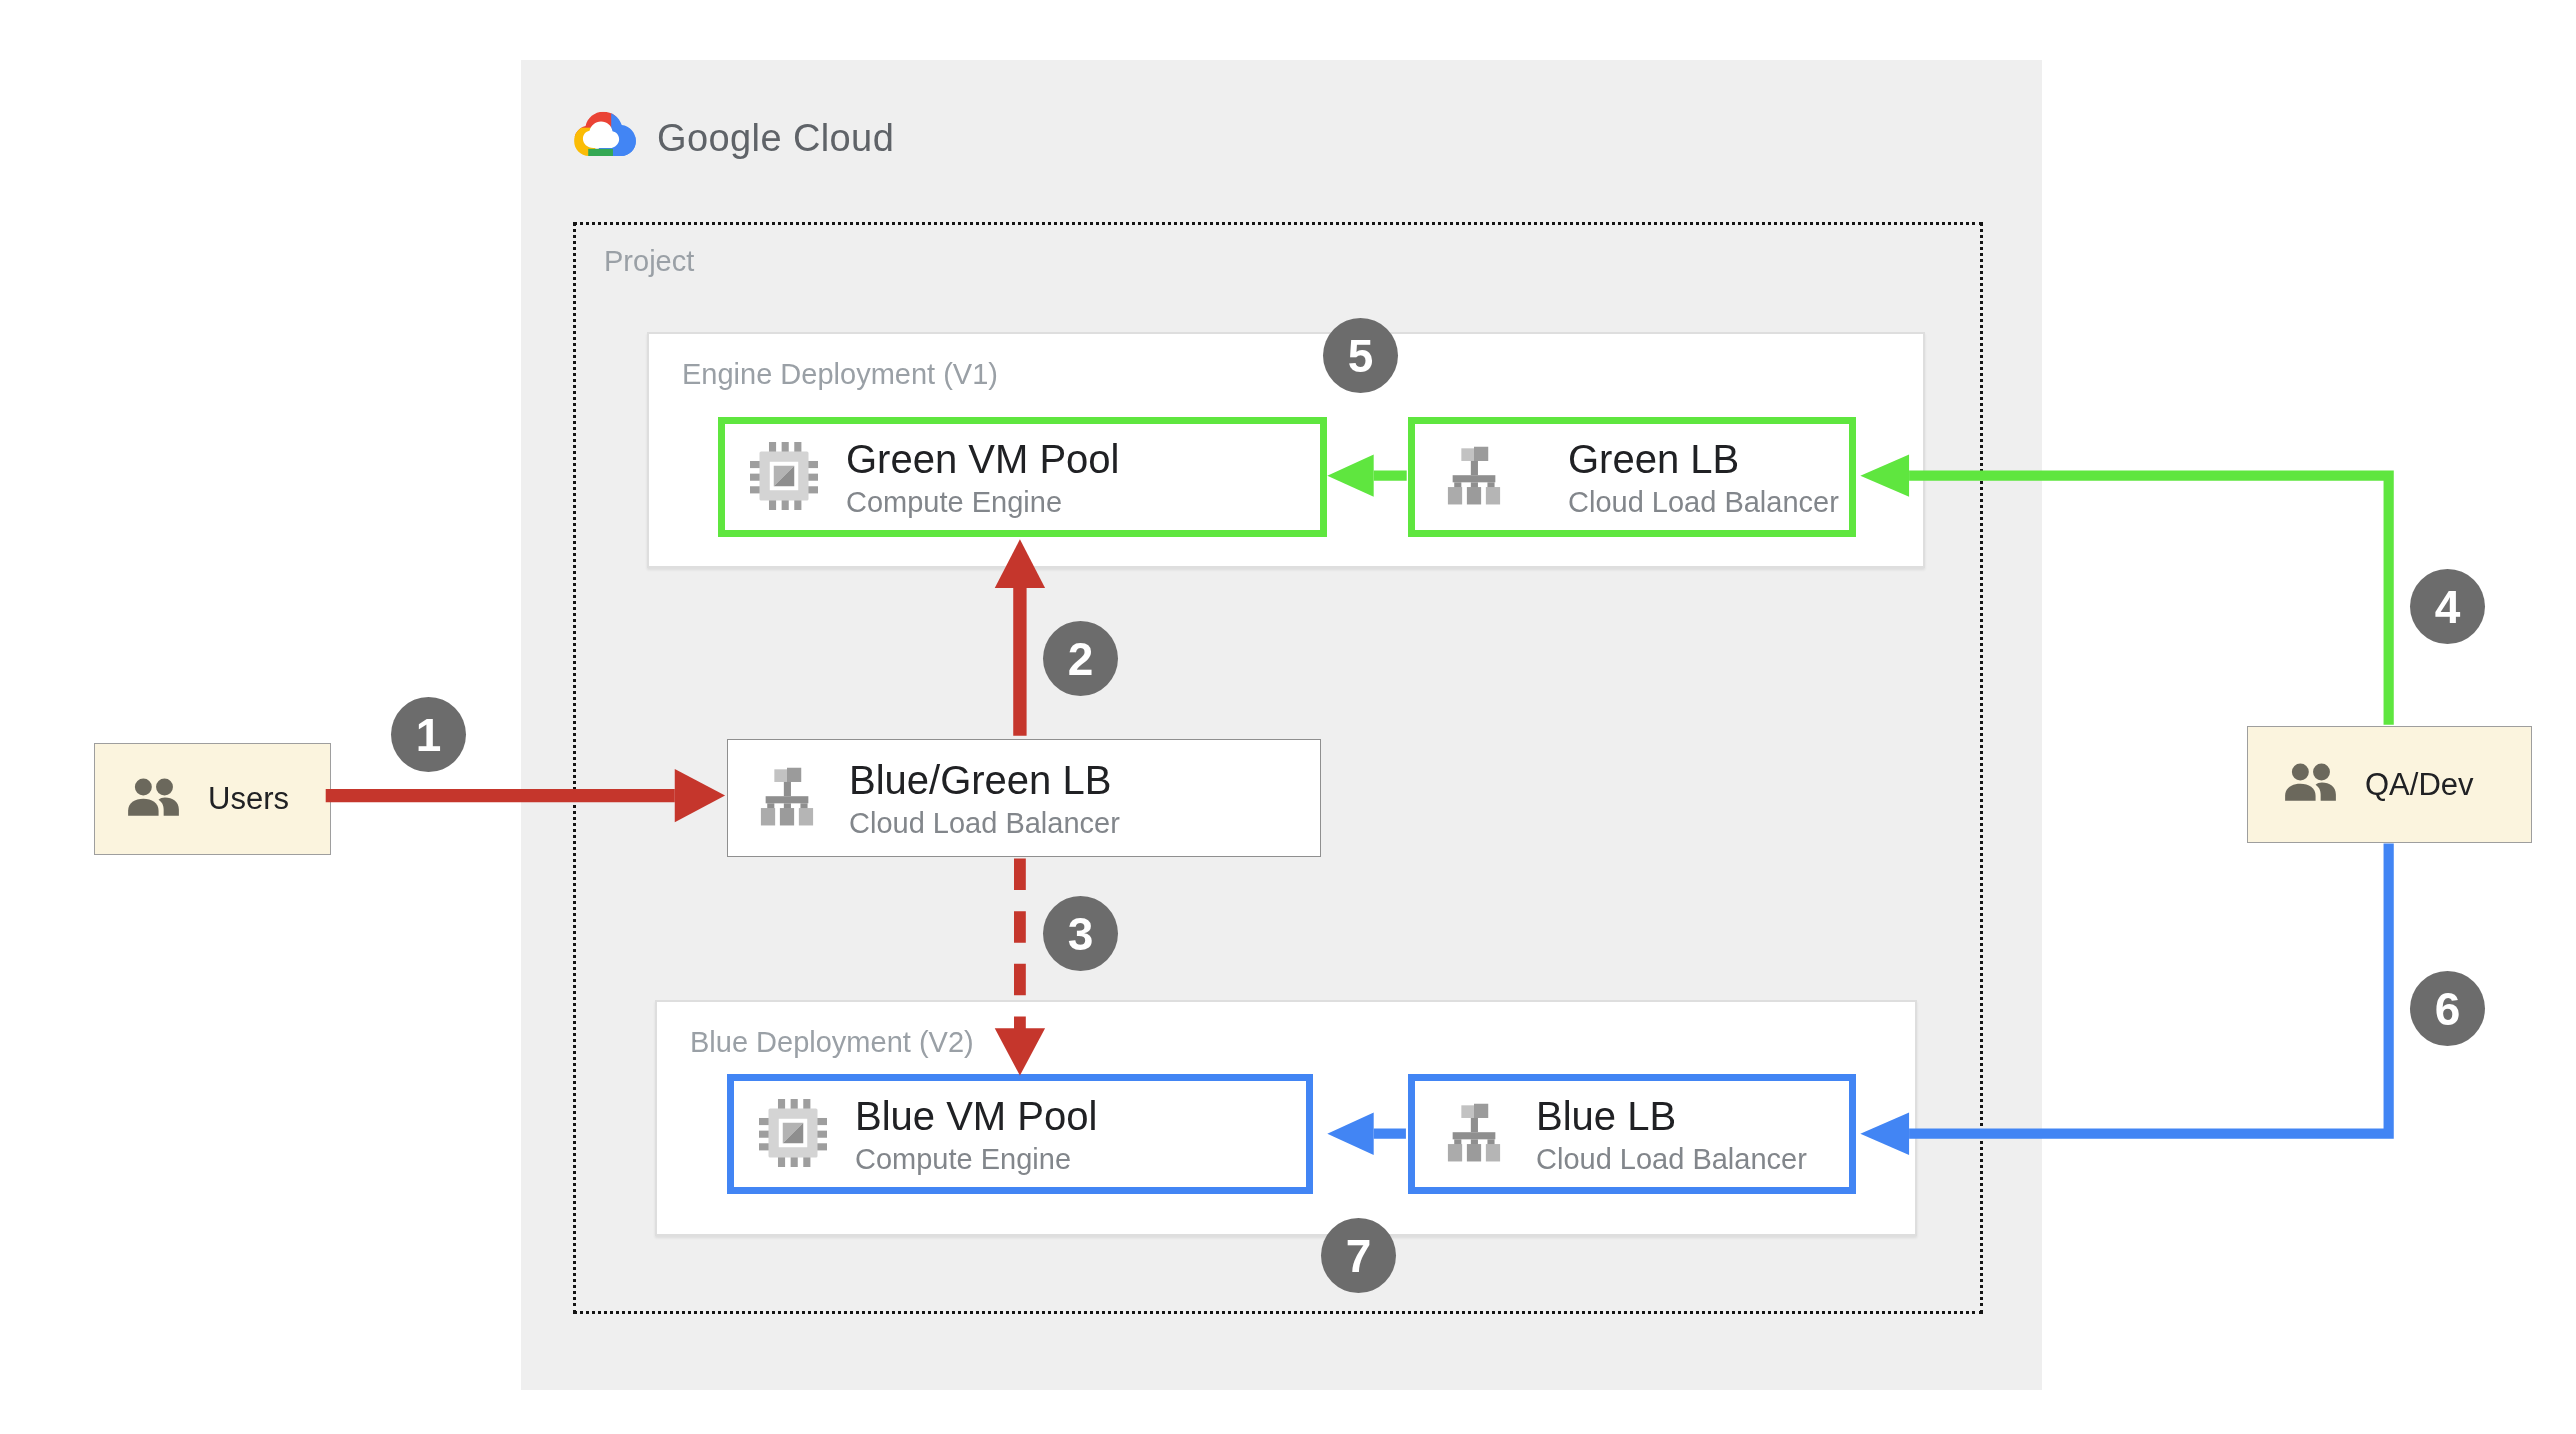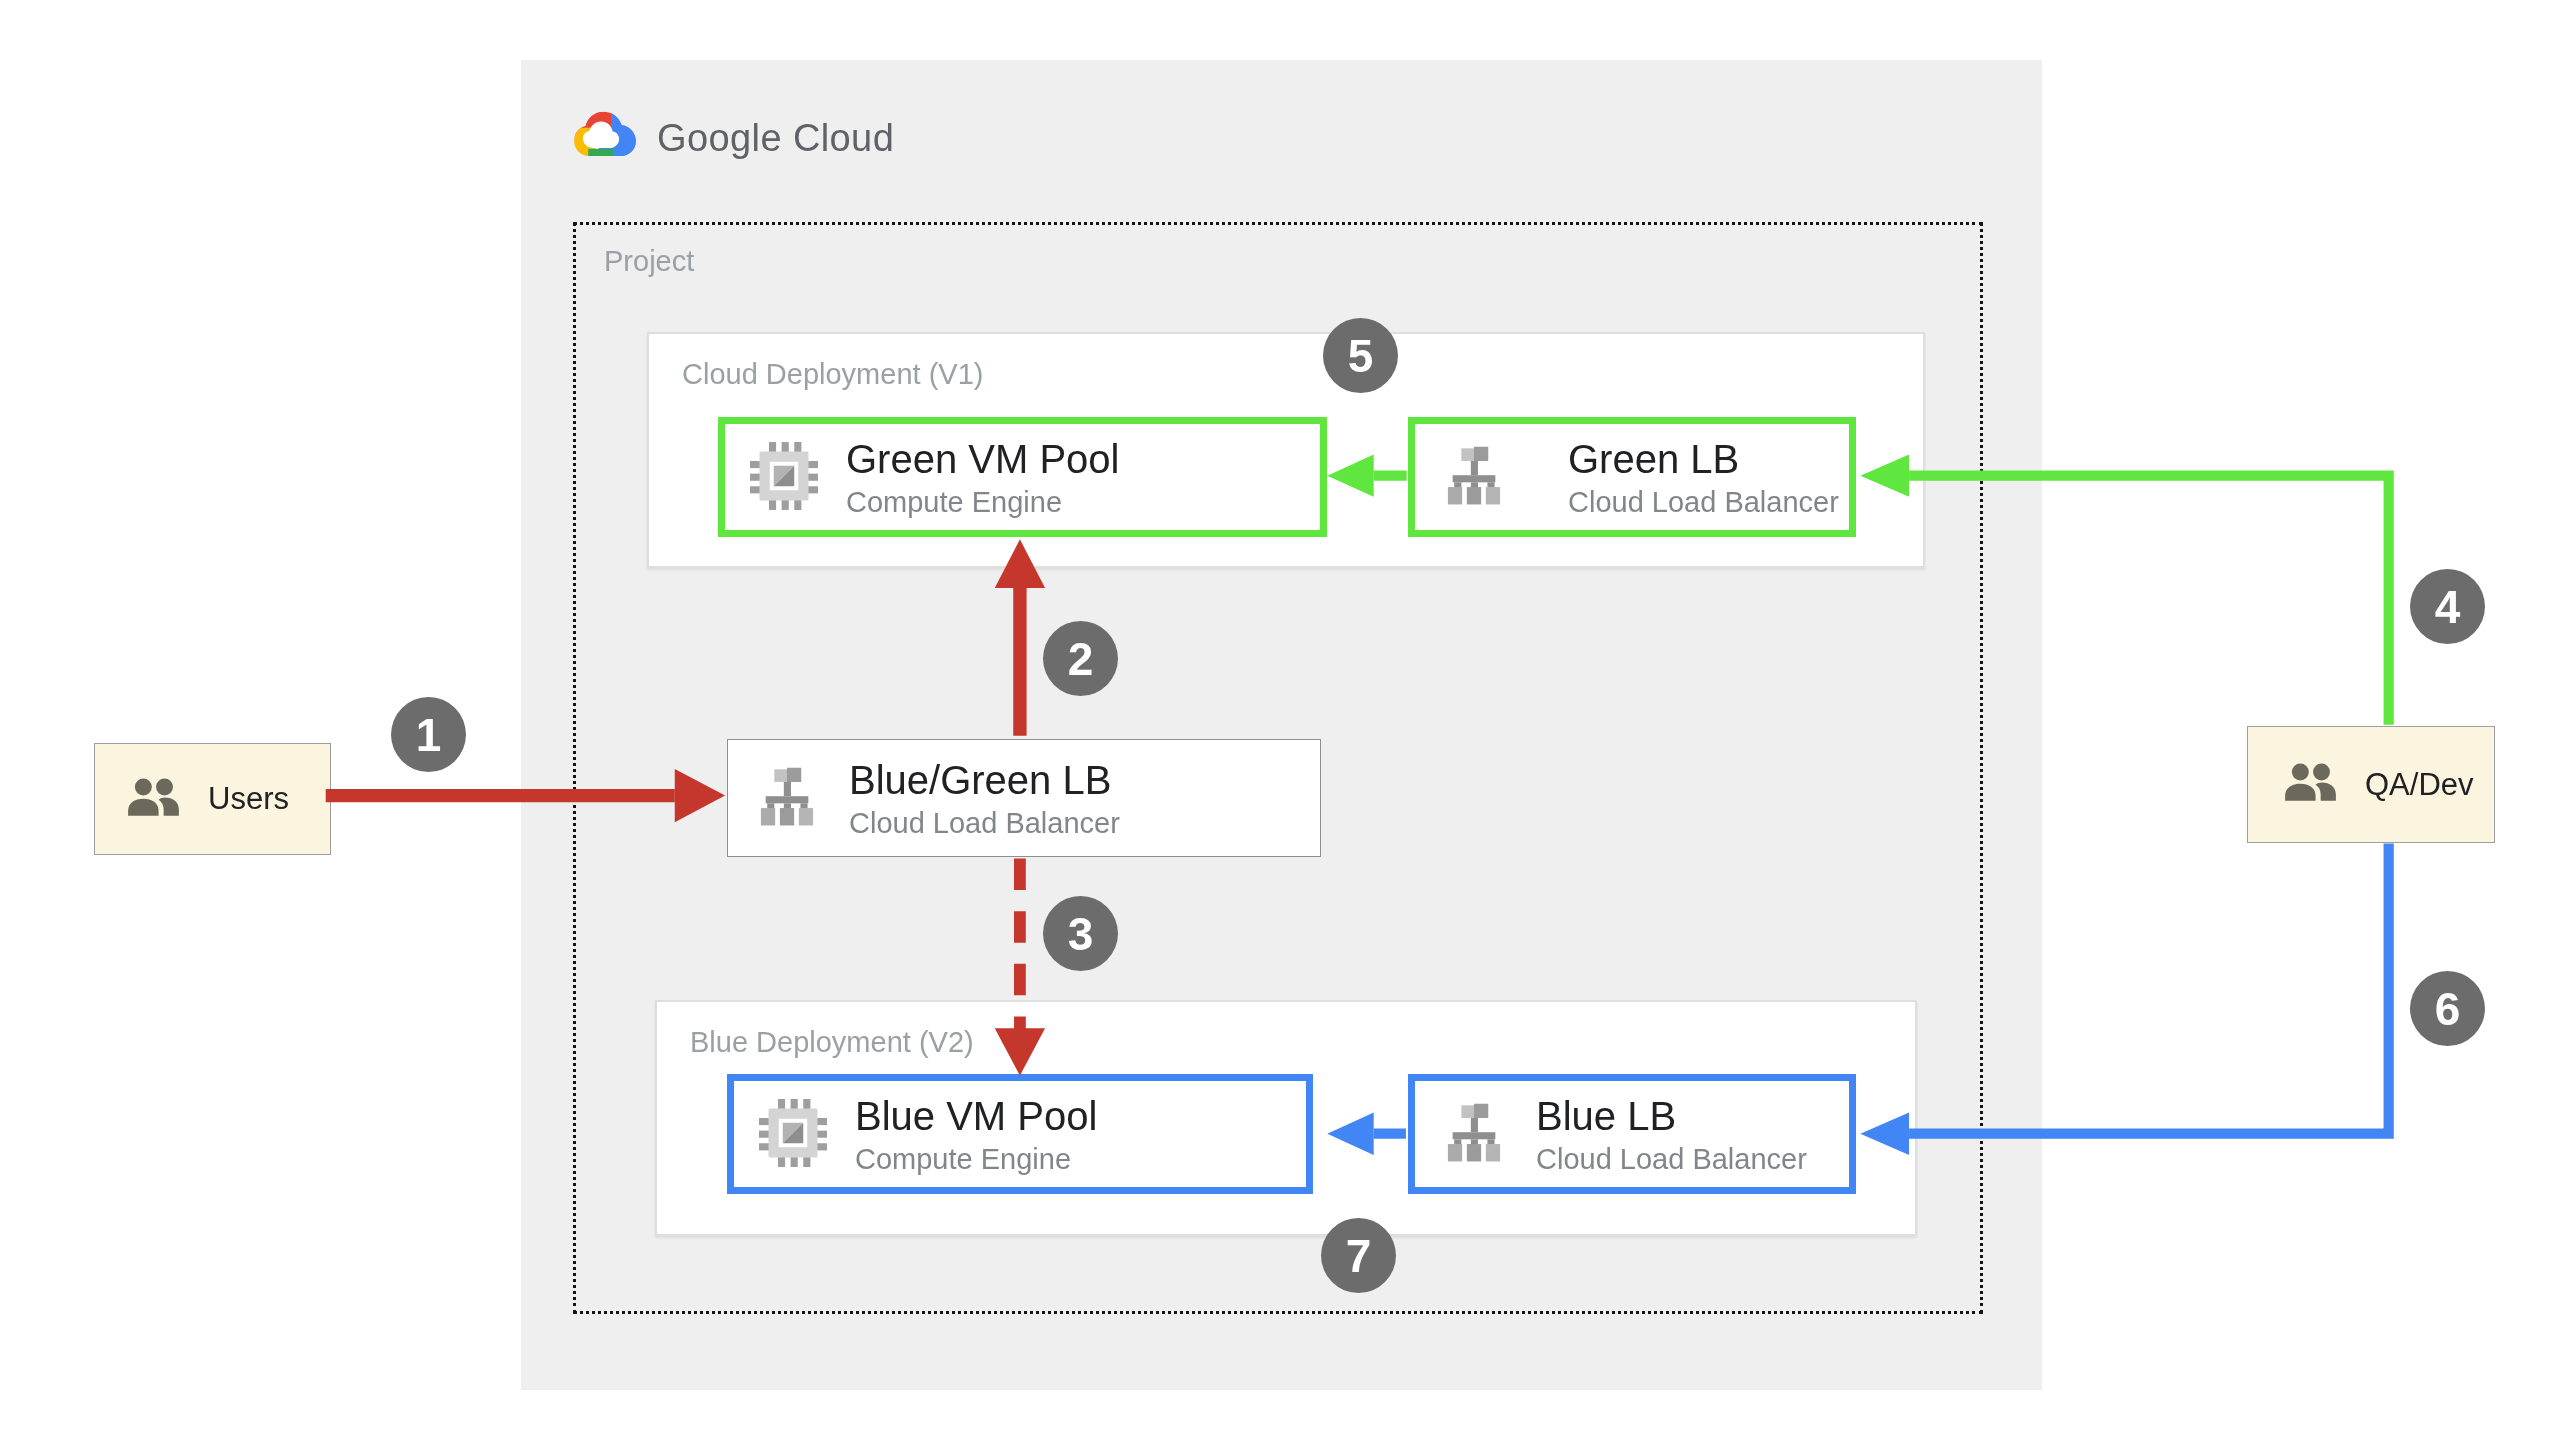--- a/index.html
+++ b/index.html
@@ -27,21 +27,21 @@
   .node-green-lb{left:1408px;top:417px;width:448px;height:120px;gap:32px;}
   .node-bluegreen-lb{left:727px;top:739px;width:594px;height:118px;}
   .node-blue-vm{left:727px;top:1074px;width:586px;height:120px;}
   .node-blue-lb{left:1408px;top:1074px;width:448px;height:120px;}
   .node .txt{margin-left:28px;}
   .node-title{font-size:40px;color:#202124;line-height:1.25;}
   .node-sub{font-size:29px;color:#82868b;line-height:1.25;}
 
   .actor{position:absolute;background:#fbf4de;border:1.6px solid #9e9e9e;box-sizing:border-box;display:flex;align-items:center;}
   .actor-users{left:58px;top:743px;width:237px;height:112px;padding-left:31px;margin-left:36px;}
-  .actor-qadev{left:2247px;top:726px;width:248px;height:117px;padding-left:35px;}
+  .actor-qadev{left:2247px;top:726px;width:285px;height:117px;padding-left:35px;}
   .actor-label{font-size:31px;color:#202124;margin-left:27px;}
 
   .badge{position:absolute;width:75px;height:75px;border-radius:50%;background:#6c6c6c;color:#ffffff;
          font-size:46px;font-weight:bold;display:flex;align-items:center;justify-content:center;z-index:30;}
   .badge-1{left:391px;top:697px;}
   .badge-2{left:1043px;top:621px;}
   .badge-3{left:1043px;top:896px;}
   .badge-4{left:2410px;top:569px;}
   .badge-5{left:1323px;top:318px;}
   .badge-6{left:2410px;top:971px;}
@@ -75,21 +75,21 @@
       </svg>
     </span>
     <span class="logo-text">Google Cloud</span>
   </div>
 
   <div class="project">
     <div class="project-label">Project</div>
   </div>
 
   <div class="group group-green">
-    <div class="group-label">Cloud Deployment (V1)</div>
+    <div class="group-label">Engine Deployment (V1)</div>
   </div>
 
   <div class="group group-blue">
     <div class="group-label">Blue Deployment (V2)</div>
   </div>
 
   <div class="node node-green node-green-vm">
     <span>
       <svg width="68" height="68" viewBox="0 0 86 86">
         <g fill="#9e9e9e">

